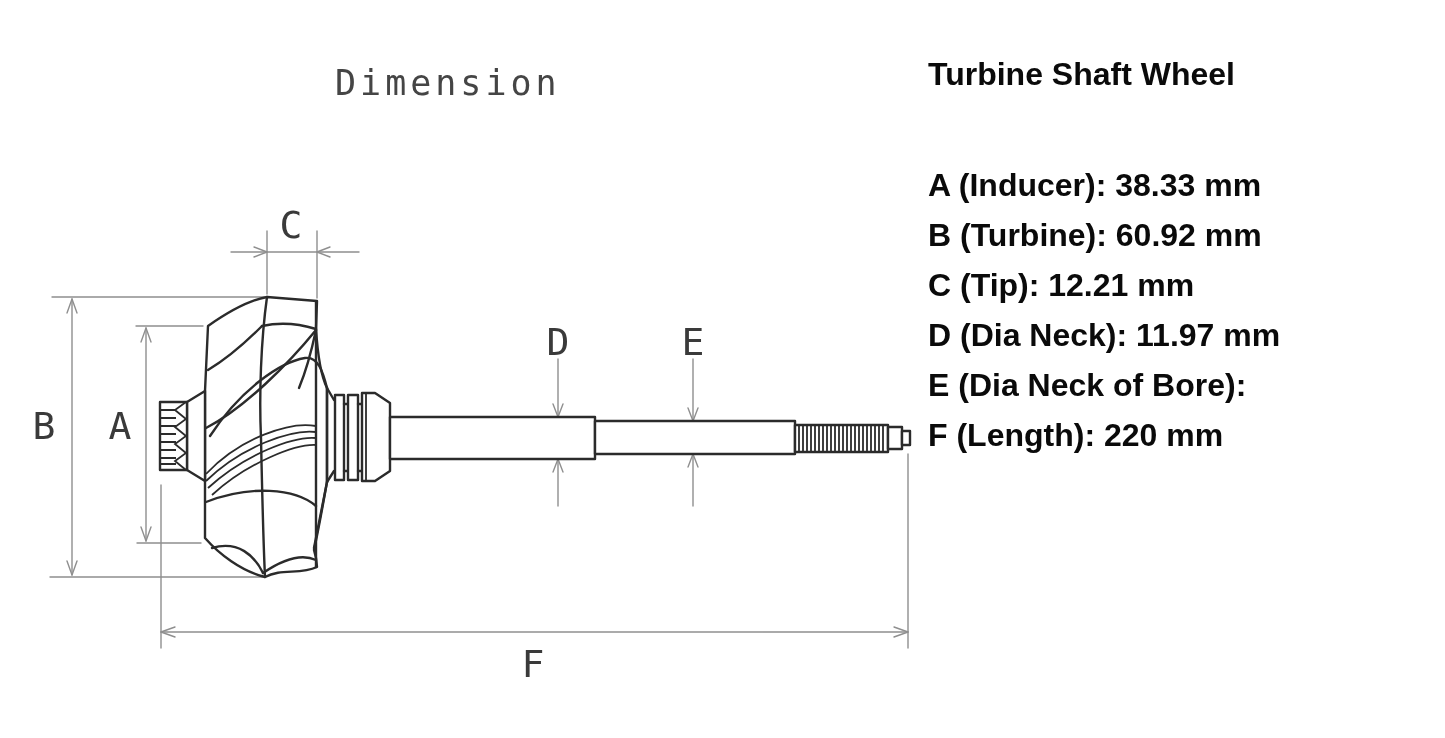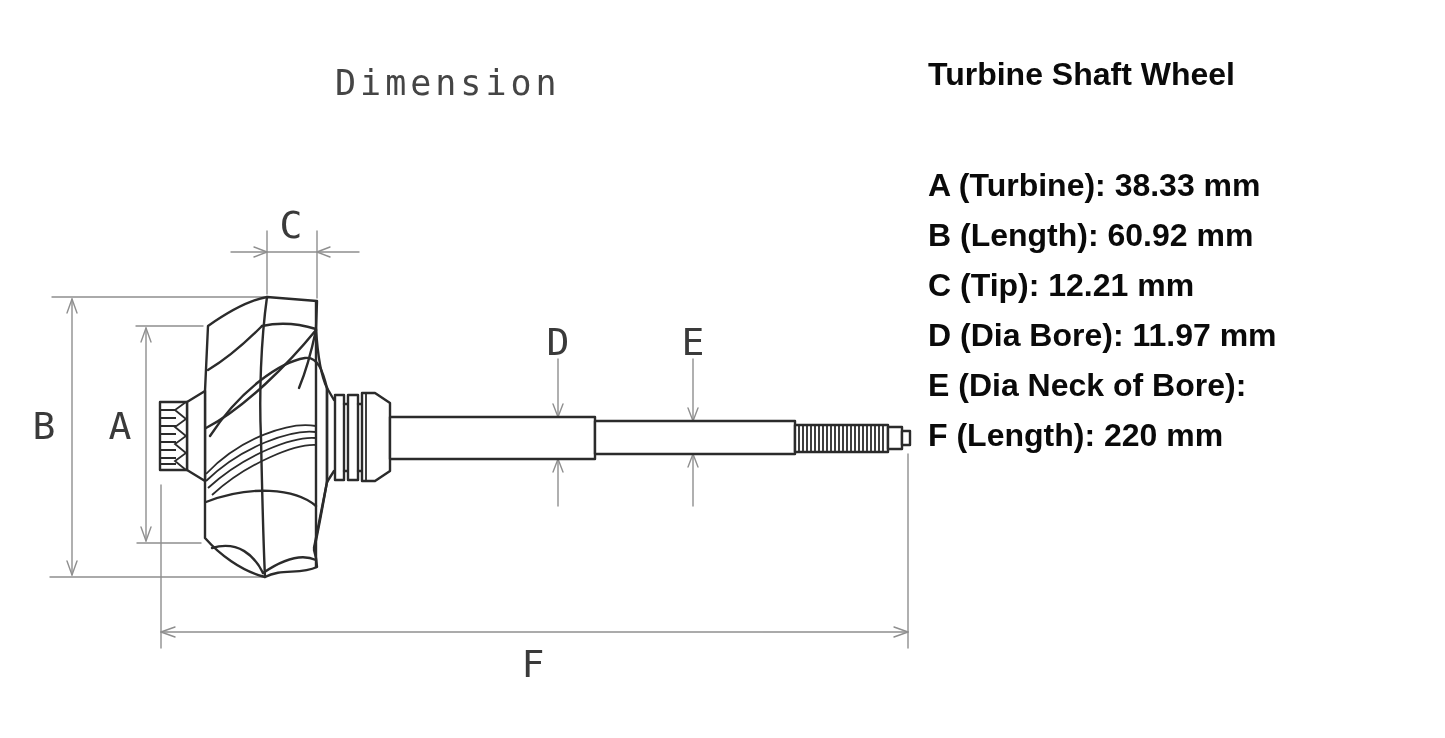--- a/index.html
+++ b/index.html
@@ -130,22 +130,22 @@
     <text class="cad-label" x="120" y="399" text-anchor="middle">A</text>
     <text class="cad-label" x="291" y="198" text-anchor="middle">C</text>
     <text class="cad-label" x="558" y="315" text-anchor="middle">D</text>
     <text class="cad-label" x="693" y="315" text-anchor="middle">E</text>
     <text class="cad-label" x="533" y="637" text-anchor="middle">F</text>
   </svg>
 
   <div id="spec-panel">
     <div id="spec-title">Turbine Shaft Wheel</div>
     <div id="spec-list">
-      <div class="spec-row"><span>A (Turbine):</span> <span>38.33 mm</span></div>
-      <div class="spec-row"><span>B (Length):</span> <span>60.92 mm</span></div>
+      <div class="spec-row"><span>A (Inducer):</span> <span>38.33 mm</span></div>
+      <div class="spec-row"><span>B (Turbine):</span> <span>60.92 mm</span></div>
       <div class="spec-row"><span>C (Tip):</span> <span>12.21 mm</span></div>
-      <div class="spec-row"><span>D (Dia Bore):</span> <span>11.97 mm</span></div>
+      <div class="spec-row"><span>D (Dia Neck):</span> <span>11.97 mm</span></div>
       <div class="spec-row"><span>E (Dia Neck of Bore):</span> <span></span></div>
       <div class="spec-row"><span>F (Length):</span> <span>220 mm</span></div>
     </div>
   </div>
 
 </div>
 
 </body></html>

